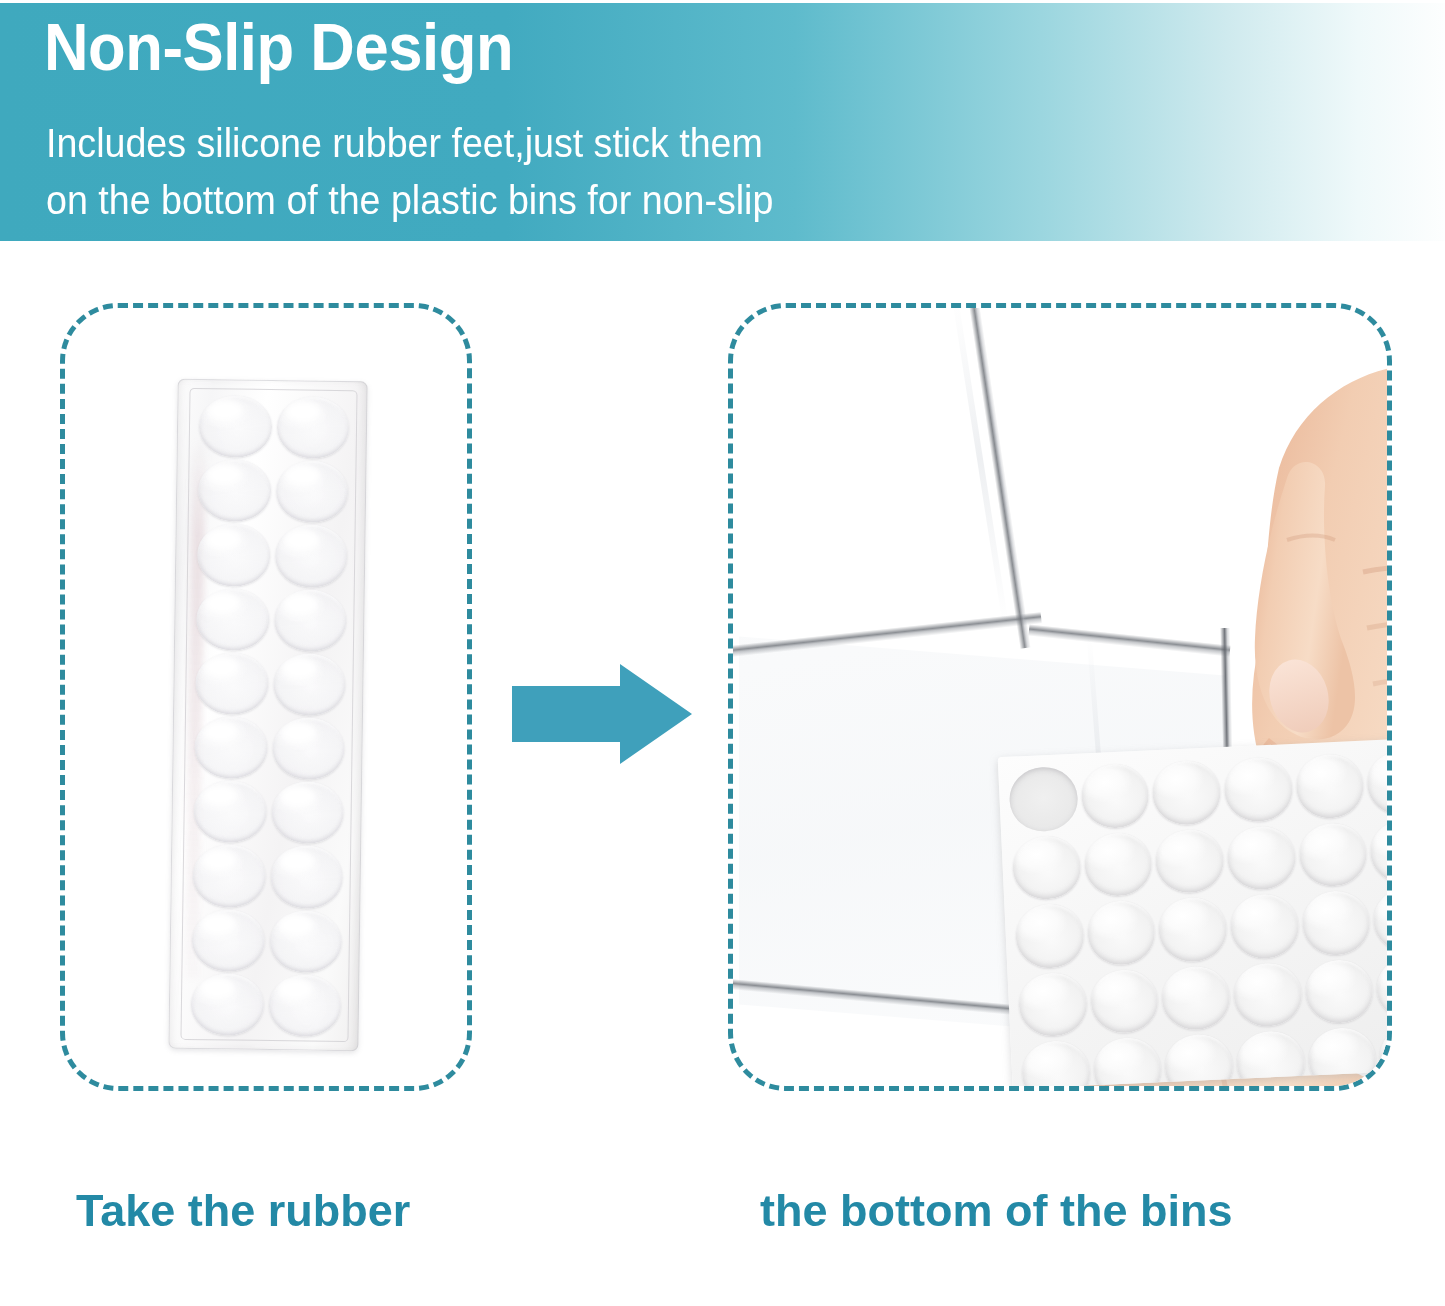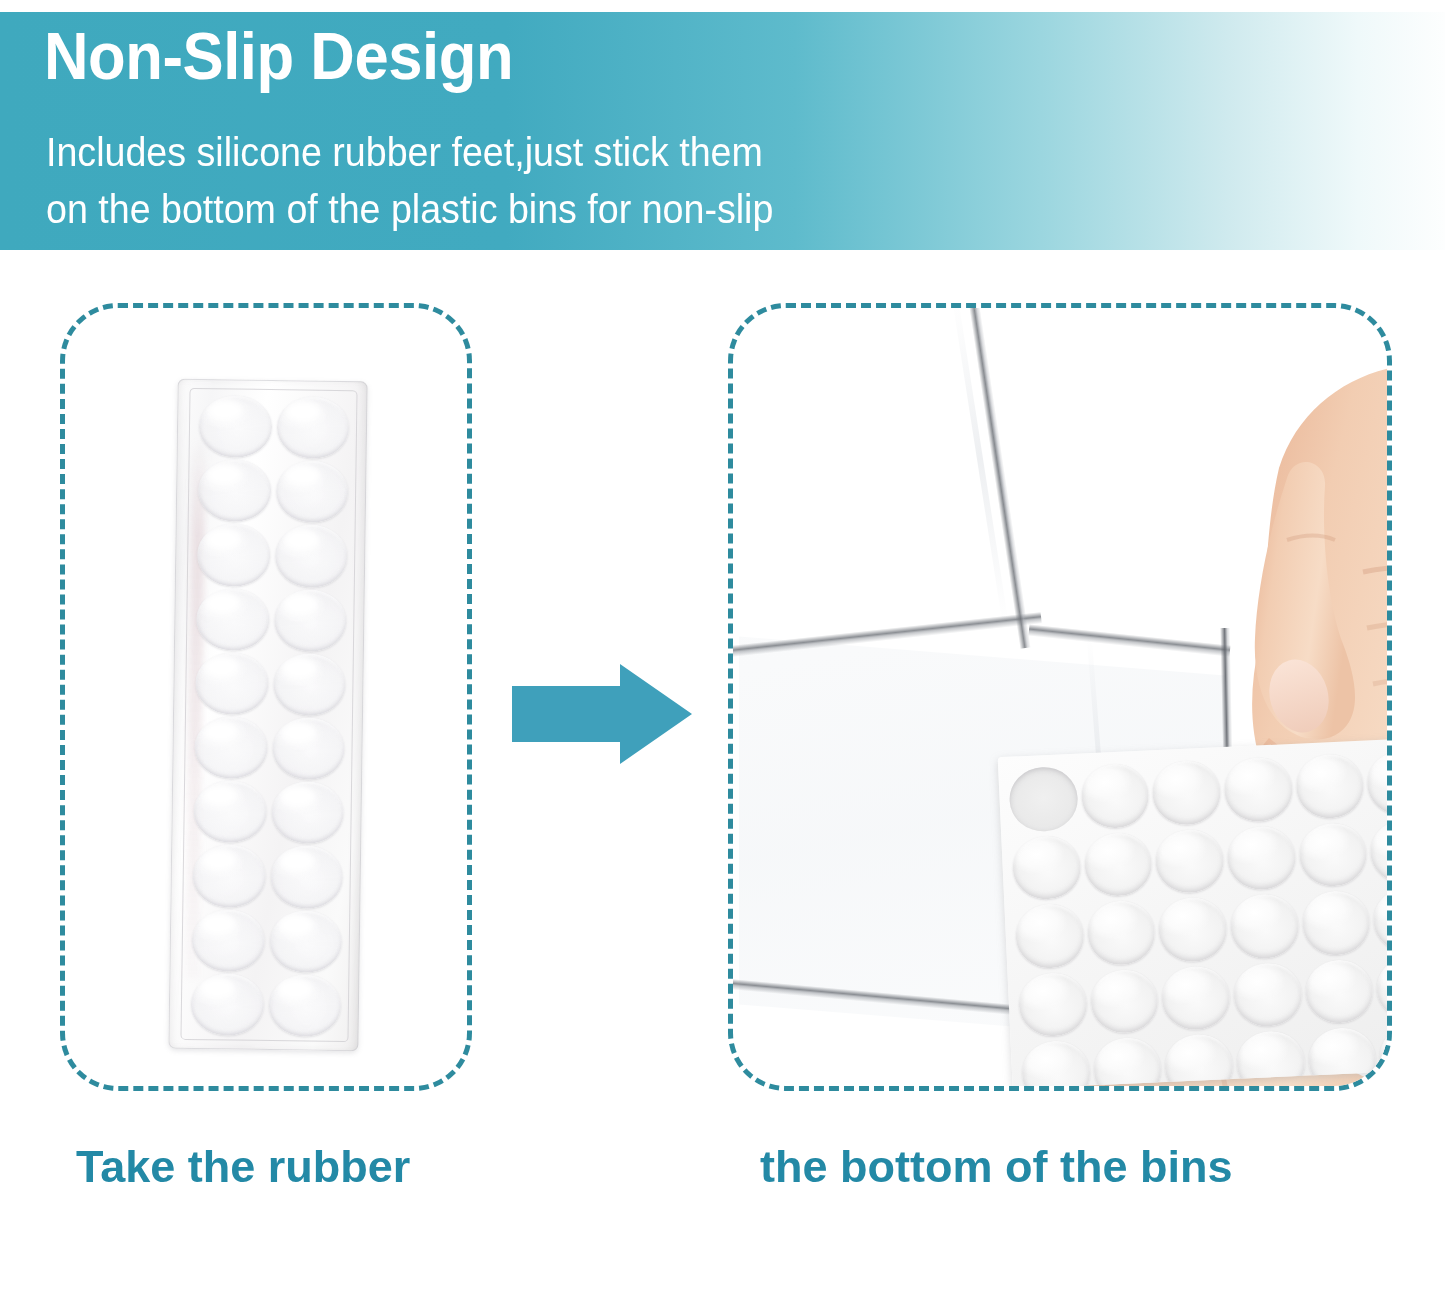--- a/index.html
+++ b/index.html
@@ -12,21 +12,21 @@
     height: 1306px;
     font-family: "Liberation Sans", "DejaVu Sans", sans-serif;
     overflow: hidden;
     position: relative;
   }
 
   
   #header-band {
     position: absolute;
     left: 0;
-    top: 12px;
+    top: 3px;
     width: 1445px;
     height: 238px;
     background: linear-gradient(to right,
                 #3FA9BE 0%,
                 #41AAC0 35%,
                 #5EBBCC 55%,
                 #9BD6DF 72%,
                 #CFEAEE 85%,
                 #EFF9FA 94%,
                 #FDFEFE 100%);
@@ -258,21 +258,21 @@
   
   .caption {
     position: absolute;
     color: #2389A6;
     font-size: 45px;
     font-weight: 600;
     line-height: 1.22;
   }
   #caption-left  { left: 76px;  top: 1140px; width: 430px; }
   #caption-right { left: 760px; top: 1140px; width: 640px; }
-  .caption .cap-line { display: block; white-space: nowrap; }
+  .caption .cap-line { display: block; white-space: nowrap; margin-top: 44px; }
 </style>
 </head>
 <body>
 
 <div id="header-band">
   <div id="header-title">Non-Slip Design</div>
   <div id="header-subtitle">
     <span class="sub-line">Includes silicone rubber feet,just stick them</span>
     <span class="sub-line">on the bottom of the plastic bins for non-slip</span>
   </div>

